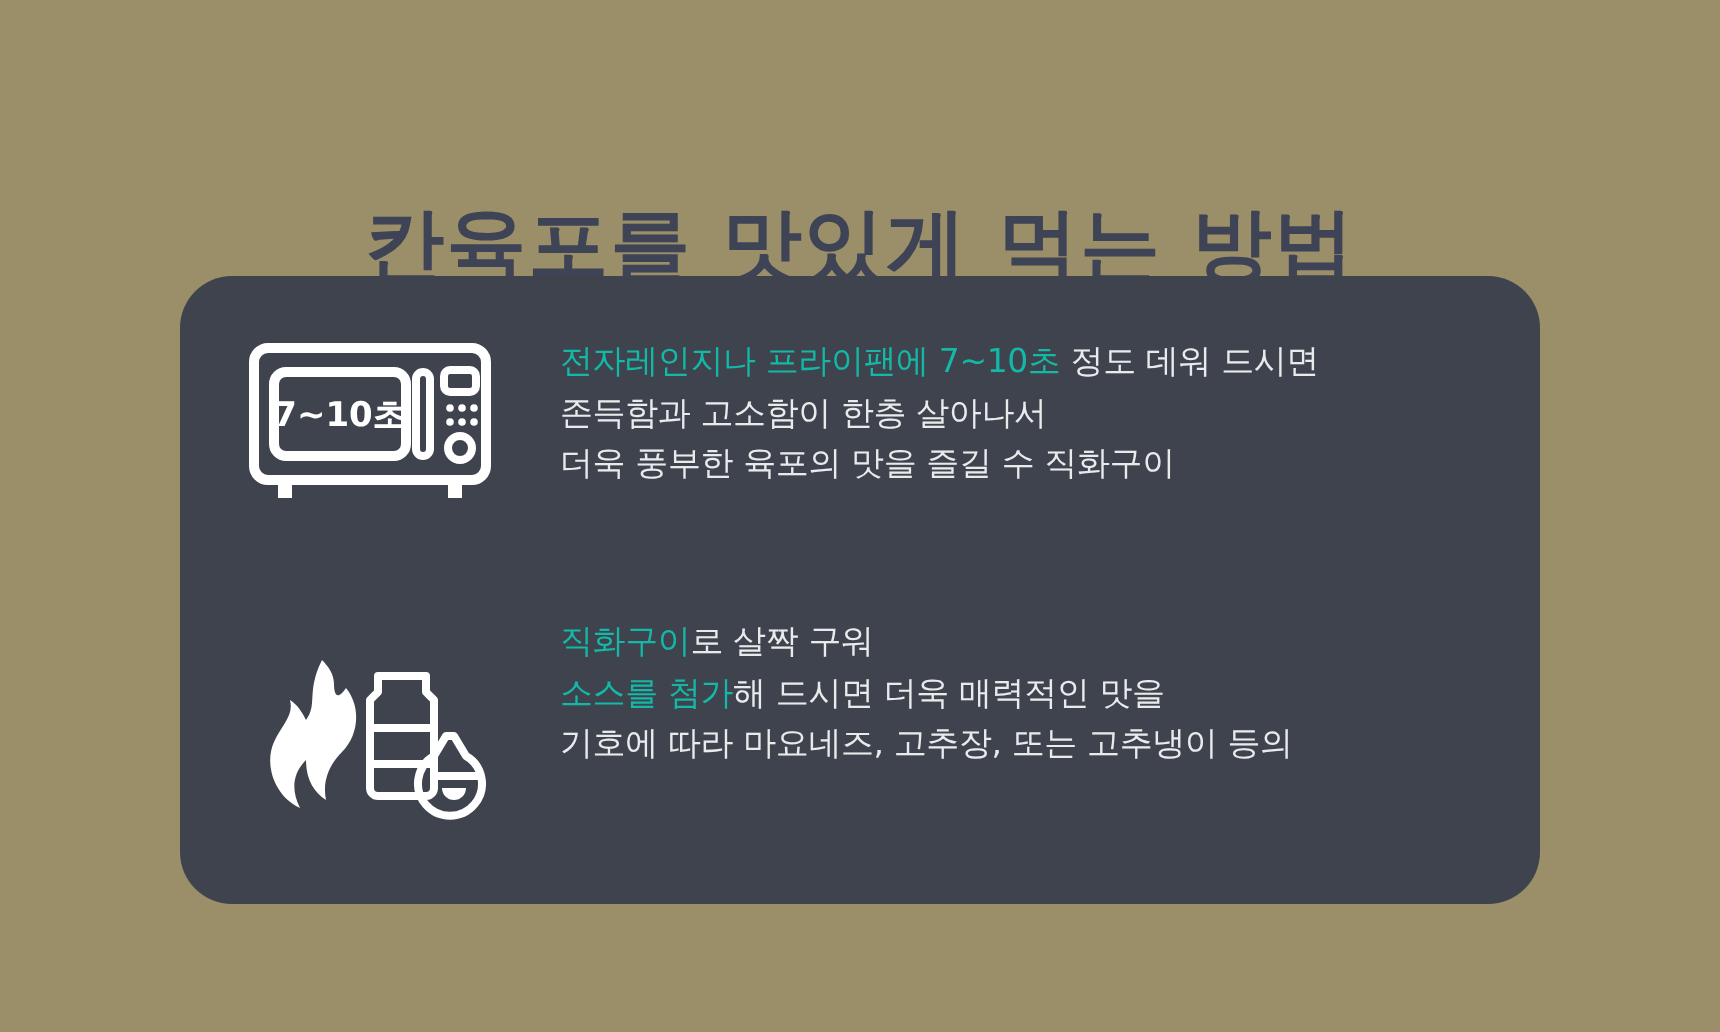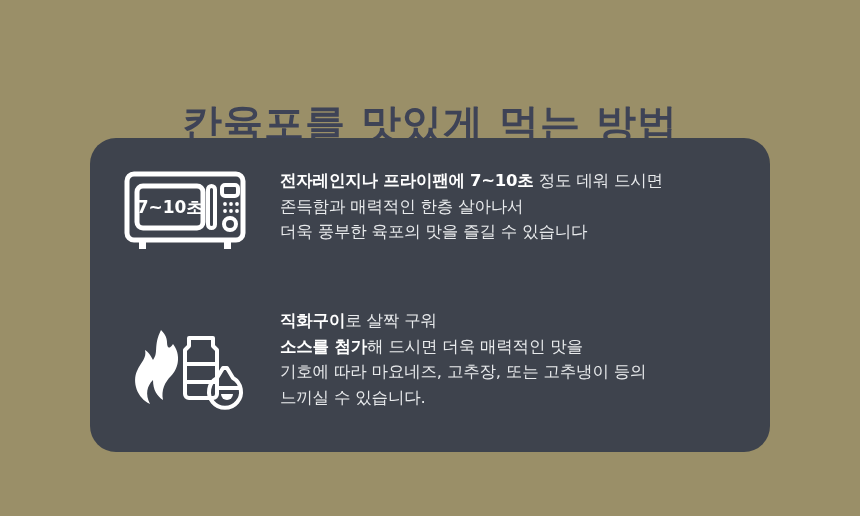--- a/index.html
+++ b/index.html
@@ -60,21 +60,21 @@
   .tip-text {
     flex: 1 1 auto;
     color: #e8eaec;
     font-size: 16.5px;
     line-height: 25.5px;
     letter-spacing: -0.2px;
     padding-top: 2px;
     white-space: nowrap;
   }
   .tip-line { display: block; }
-  .accent { color: #ffffff; font-weight: 700; }
+  .accent { color: #14b8a6; font-weight: 400; }
   .mw-label {
     font-size: 17px;
     font-weight: 700;
     fill: #ffffff;
   }
 </style>
 </head>
 <body>
 
 <h1 id="page-title">칸육포를 맛있게 먹는 방법</h1>
@@ -95,22 +95,22 @@
         <circle cx="108" cy="41" r="1.9" fill="#ffffff"></circle>
         <circle cx="114" cy="41" r="1.9" fill="#ffffff"></circle>
         <circle cx="107" cy="54" r="6" fill="none" stroke="#ffffff" stroke-width="4"></circle>
         <rect x="16" y="70" width="7" height="9" fill="#ffffff"></rect>
         <rect x="101" y="70" width="7" height="9" fill="#ffffff"></rect>
         <text class="mw-label" x="47" y="43" text-anchor="middle">7~10초</text>
       </svg>
     </div>
     <div class="tip-text">
       <span class="tip-line"><span class="accent">전자레인지나 프라이팬에</span><span>  </span><span class="accent">7~10초</span><span> 정도 데워 드시면</span></span>
-      <span class="tip-line"><span>존득함과 매력적인 한층 살아나서</span></span>
-      <span class="tip-line"><span>더욱 풍부한 육포의 맛을 즐길 수 있습니다</span></span>
+      <span class="tip-line"><span>존득함과 고소함이 한층 살아나서</span></span>
+      <span class="tip-line"><span>더욱 풍부한 육포의 맛을 즐길 수 직화구이</span></span>
     </div>
   </div>
 
   <div class="tip-row" id="tip-row-grill">
     <div class="tip-icon">
       <svg width="124" height="86" viewBox="0 0 124 86">
         <path d="M38 6 C30 22 36 28 30 36 C27 30 25 28 22 26 C24 34 18 38 14 47
                  C9 58 14 74 27 80 C22 70 24 62 30 56 C30 66 34 72 40 76
                  C38 66 42 58 48 52 C56 44 58 30 50 20 C46 26 44 24 44 18
                  C44 13 41 9 38 6 Z" fill="#ffffff"></path>
@@ -120,17 +120,16 @@
         <line x1="62" y1="58" x2="94" y2="58" stroke="#ffffff" stroke-width="4"></line>
         <path d="M100 44 l-6 10 a16 16 0 1 0 16 0 l-6 -10 z" fill="none" stroke="#ffffff" stroke-width="4" stroke-linejoin="round"></path>
         <path d="M94 64 h22" stroke="#ffffff" stroke-width="4"></path>
         <path d="M98 70 h12 a4 4 0 0 1 -12 0 z" fill="#ffffff"></path>
       </svg>
     </div>
     <div class="tip-text">
       <span class="tip-line"><span class="accent">직화구이</span><span>로 살짝 구워</span></span>
       <span class="tip-line"><span class="accent">소스를 첨가</span><span>해 드시면 더욱 매력적인 맛을</span></span>
       <span class="tip-line"><span>기호에 따라 마요네즈, 고추장, 또는 고추냉이 등의</span></span>
-      <span class="tip-line"><span>느끼실 수 있습니다.</span></span>
     </div>
   </div>
 
 </div>
 
 </body></html>

